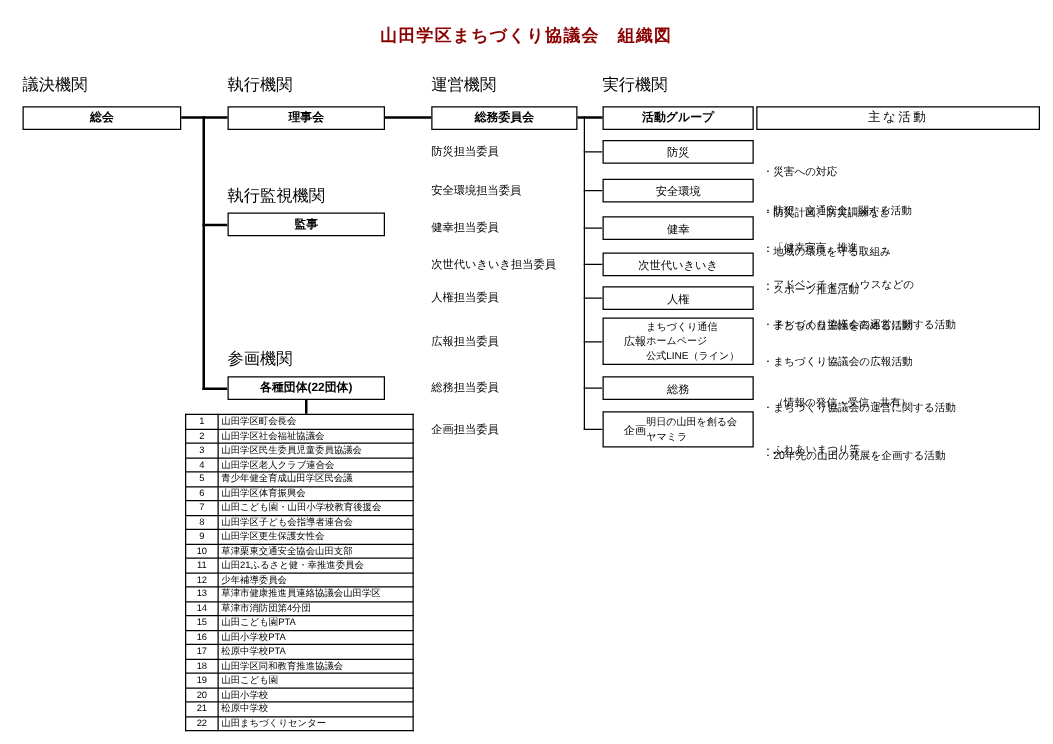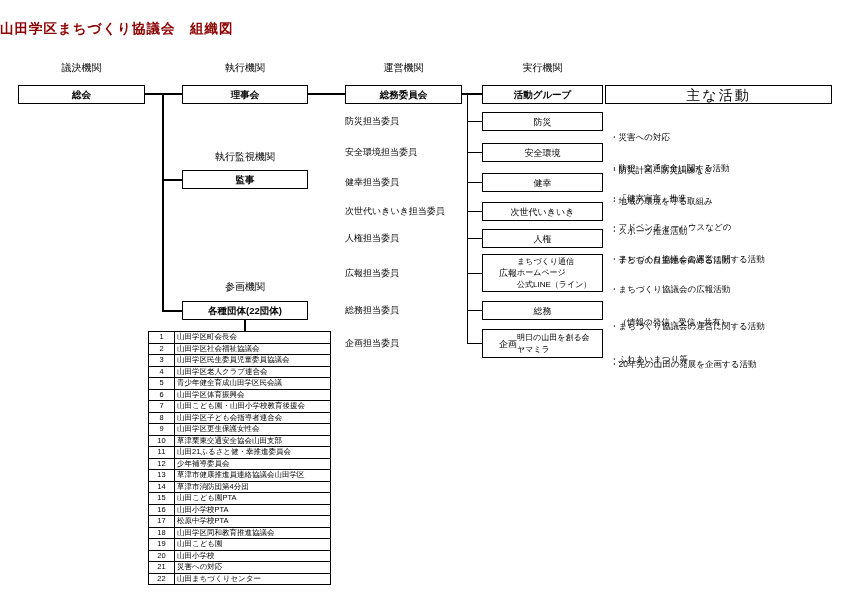--- a/index.html
+++ b/index.html
@@ -1,25 +1,25 @@
 <!DOCTYPE html>
 <html><head>
 <meta charset="utf-8">
 <style>
   * { margin:0; padding:0; box-sizing:border-box; }
   html,body { background:#ffffff; }
   body { font-family:"Liberation Sans","DejaVu Sans",sans-serif; color:#000; }
   .canvas { position:relative; width:842px; height:595px; background:#fff; overflow:hidden; }
-  .title { position:absolute; top:20px; left:0; width:842px; text-align:left;
+  .title { position:absolute; top:20px; left:0; width:842px; text-align:center;
            font-size:13.5px; font-weight:bold; color:#8B0000; letter-spacing:1px; }
-  .lbl { position:absolute; font-size:10px; text-align:center; line-height:12px; }
+  .lbl { position:absolute; font-size:13px; text-align:left; line-height:12px; }
   .box { position:absolute; border:1.5px solid #000; background:#fff;
          display:flex; align-items:center; justify-content:center;
          font-size:9.5px; font-weight:bold; text-align:center; line-height:10px; }
-  .box.normal { font-weight:normal; font-size:14px; letter-spacing:2px; }
+  .box.normal { font-weight:normal; font-size:10px; letter-spacing:2px; }
   .gbox { font-weight:normal; font-size:9px; }
   .gbox.split { justify-content:flex-start; }
   .gname { flex:none; width:34px; text-align:right; }
   .gdetail { display:flex; flex-direction:column; align-items:flex-start;
              text-align:left; font-size:8px; line-height:11.5px; }
   .committee { position:absolute; left:345px; width:117px; text-align:left;
                font-size:9px; line-height:12px; }
   .act { position:absolute; left:610px; width:228px; font-size:8.5px; line-height:11px;
          text-align:left; white-space:pre; }
   .hline, .vline { position:absolute; background:#000; }
@@ -215,21 +215,21 @@
       <tr>
           <td class="num">19</td>
           <td class="nm">山田こども園</td>
         </tr>
       <tr>
           <td class="num">20</td>
           <td class="nm">山田小学校</td>
         </tr>
       <tr>
           <td class="num">21</td>
-          <td class="nm">災害への対応</td>
+          <td class="nm">松原中学校</td>
         </tr>
       <tr>
           <td class="num">22</td>
           <td class="nm">山田まちづくりセンター</td>
         </tr>
     </tbody>
   </table>
 
 </div>
 

